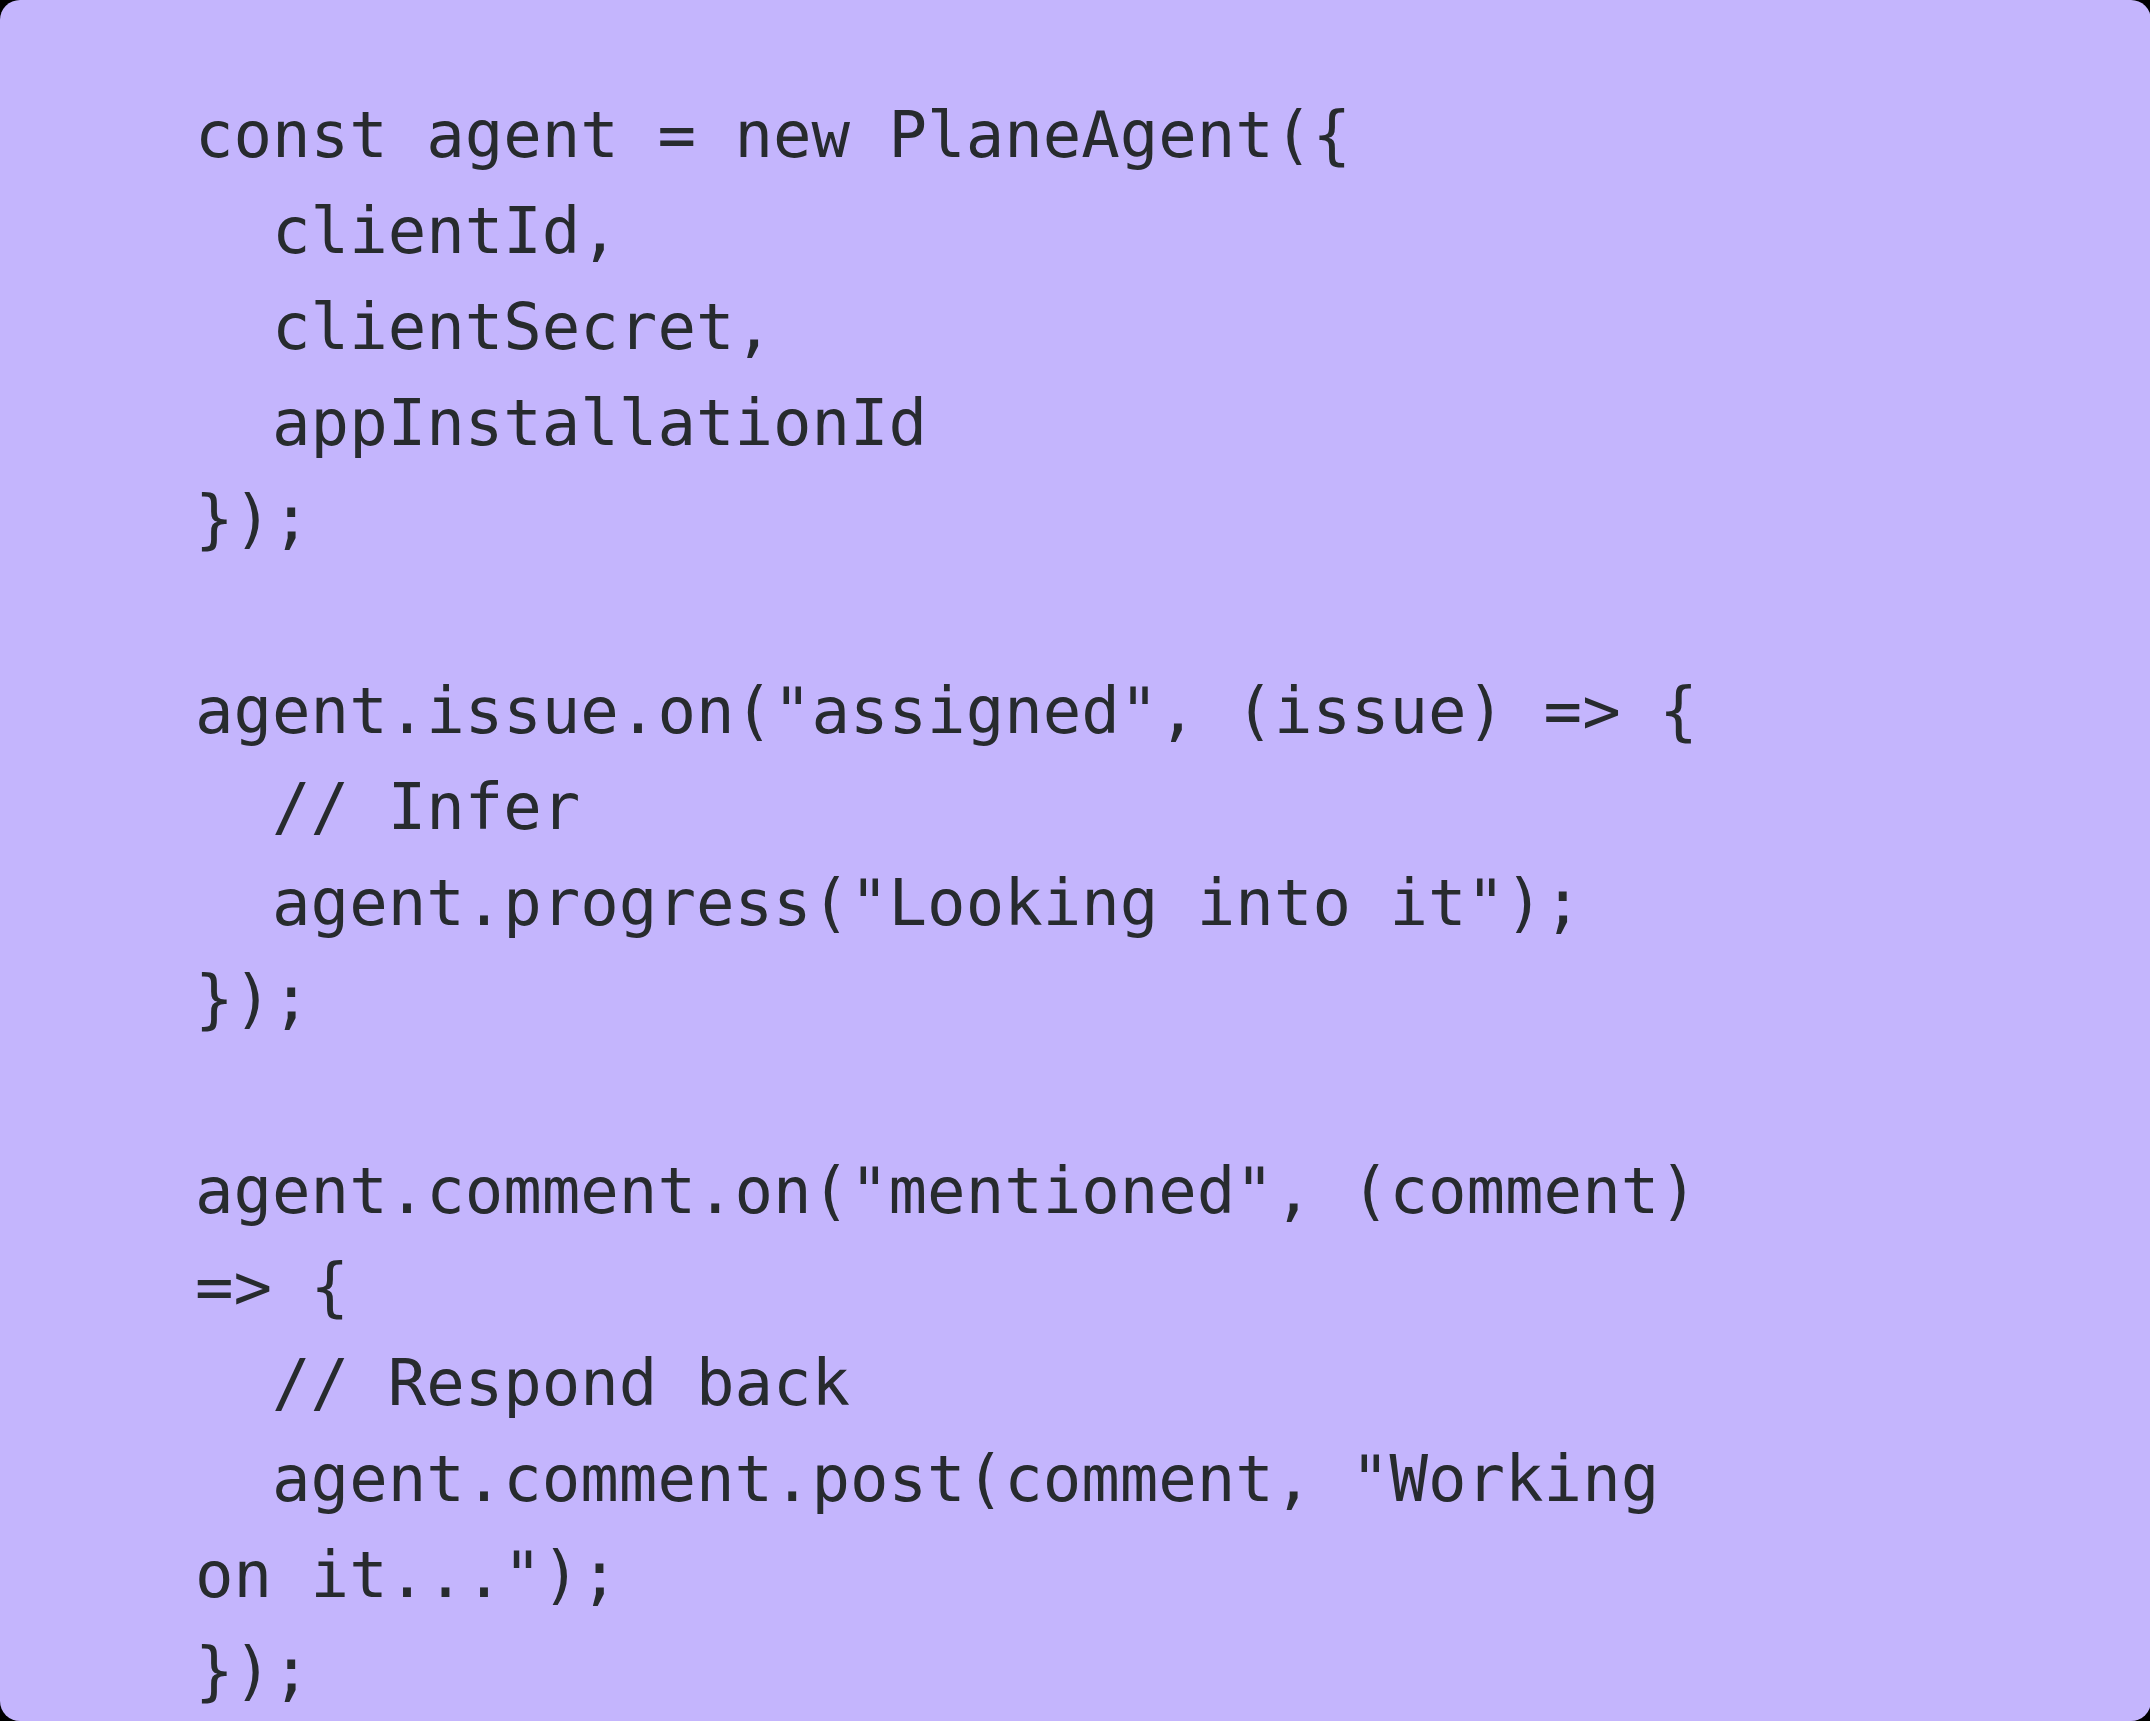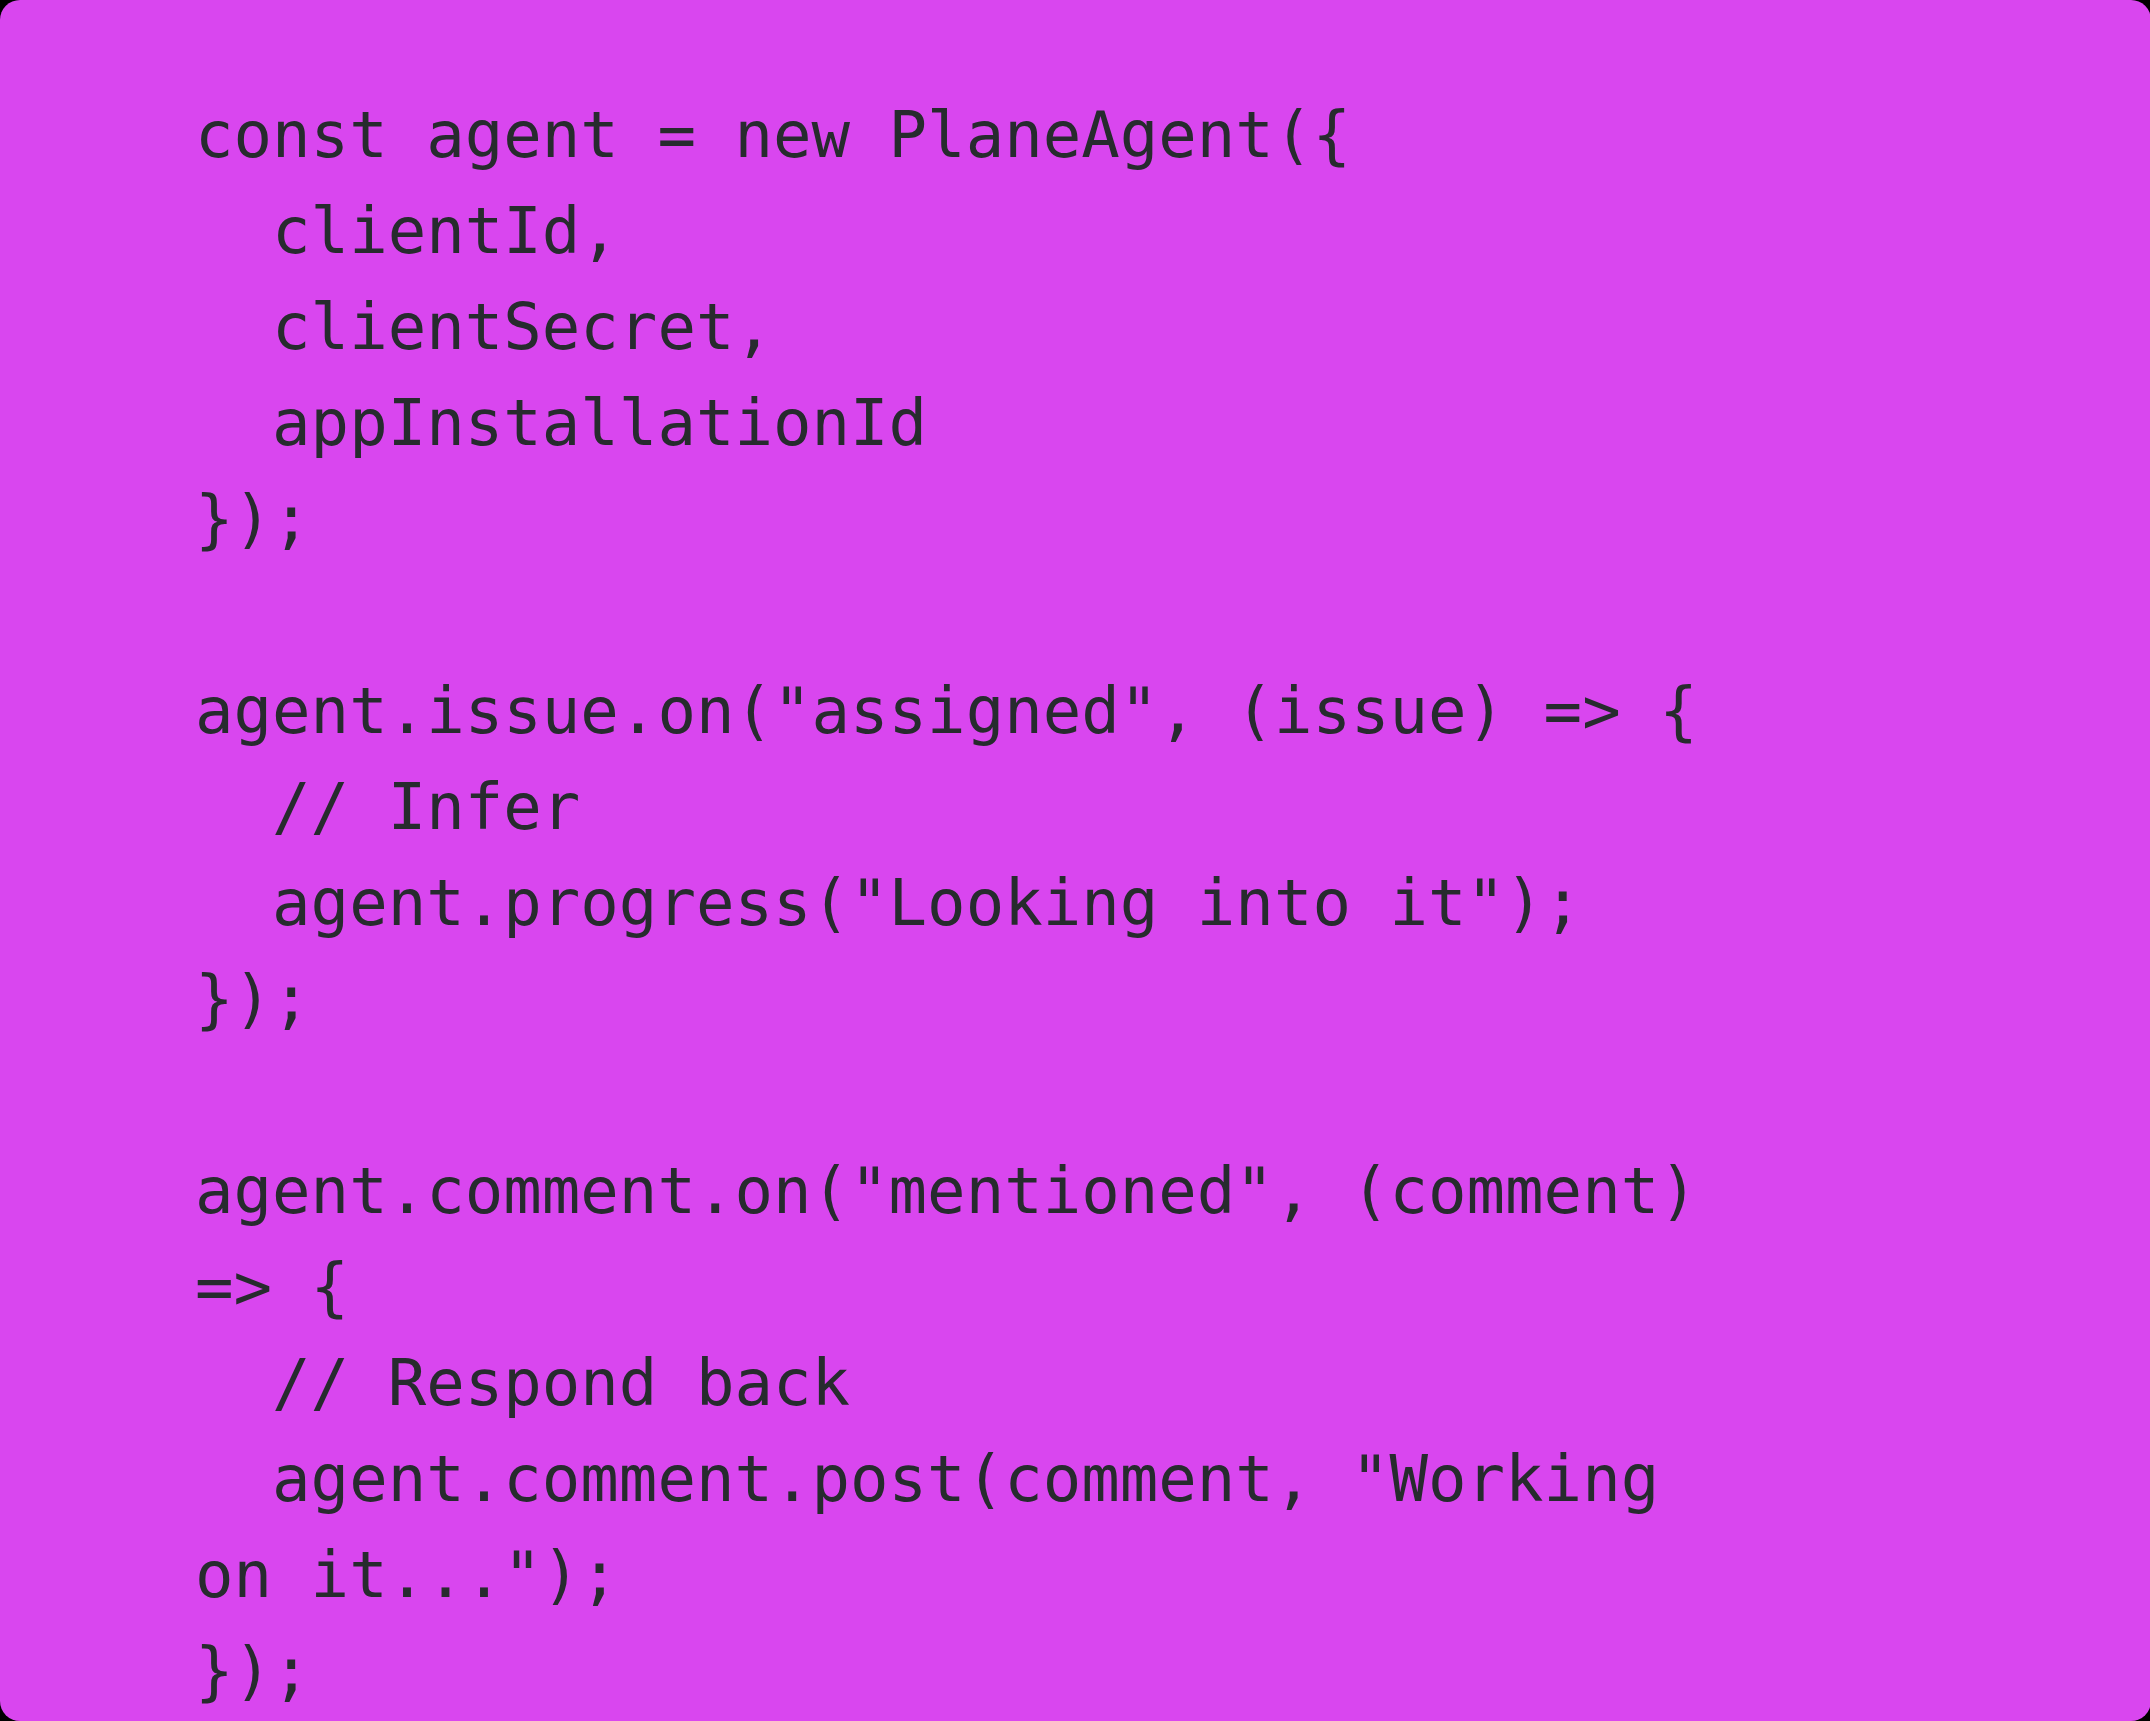--- a/index.html
+++ b/index.html
@@ -49,16 +49,16 @@
     min-height: 96px;
     white-space: pre-wrap;
   }
   .code-line.blank-line {
     min-height: 96px;
   }
 </style>
 </head>
 <body style="background: rgb(0, 0, 0);">
 
-<div id="code-card" style="background: #d946ef; border-radius: 20px;">
+<div id="code-card" style="background: #c4b5fd; border-radius: 20px;">
   <pre id="code-block" style="color: rgb(39, 43, 46); font-size: 64px; line-height: 96px;"><span class="code-line">const agent = new PlaneAgent({</span><span class="code-line">  clientId,</span><span class="code-line">  clientSecret,</span><span class="code-line">  appInstallationId</span><span class="code-line">});</span><span class="code-line blank-line">&nbsp;</span><span class="code-line">agent.issue.on("assigned", (issue) =&gt; {</span><span class="code-line">  // Infer</span><span class="code-line">  agent.progress("Looking into it");</span><span class="code-line">});</span><span class="code-line blank-line">&nbsp;</span><span class="code-line">agent.comment.on("mentioned", (comment) =&gt; {</span><span class="code-line">  // Respond back</span><span class="code-line">  agent.comment.post(comment, "Working on it...");</span><span class="code-line">});</span></pre>
 </div>
 
 
 </body></html>

